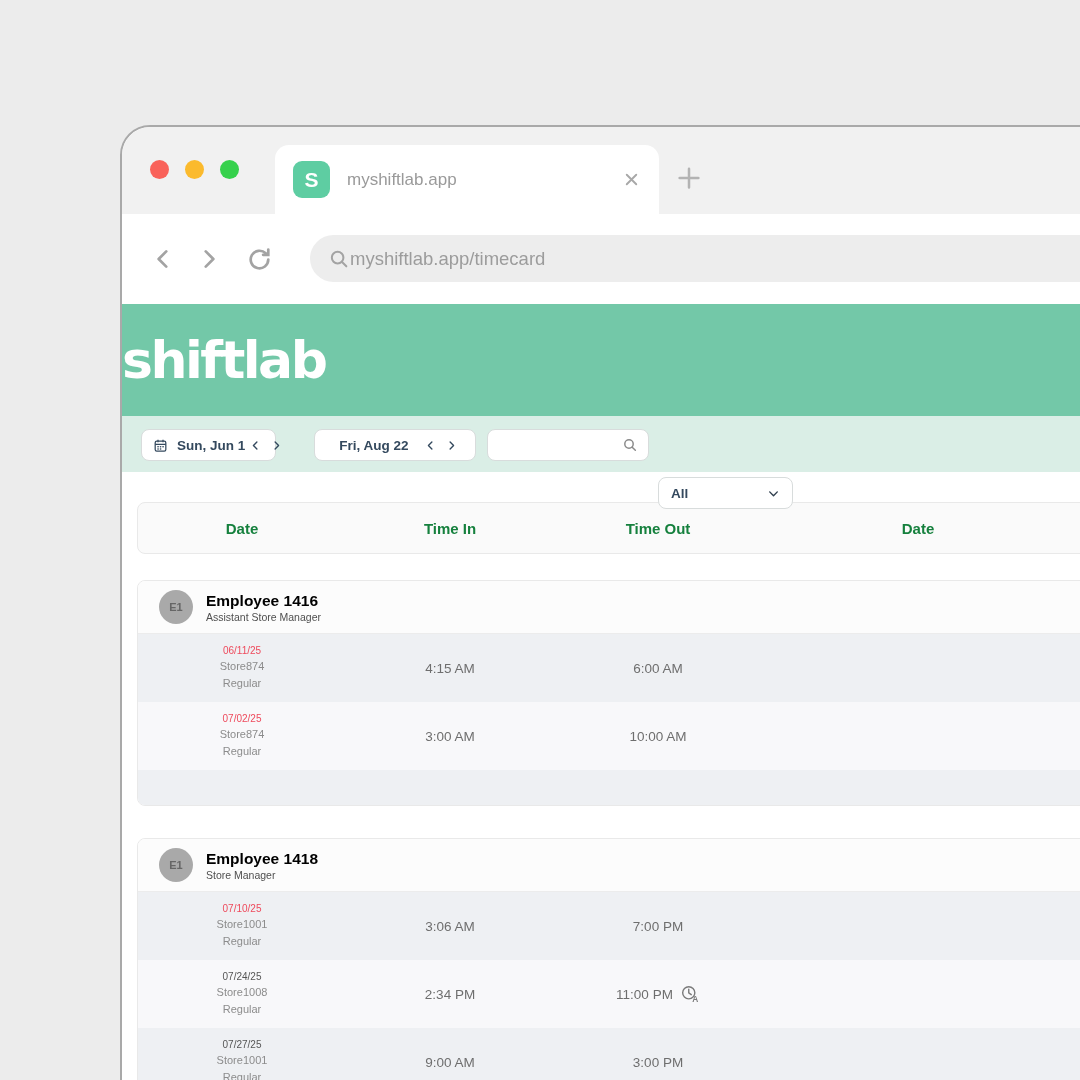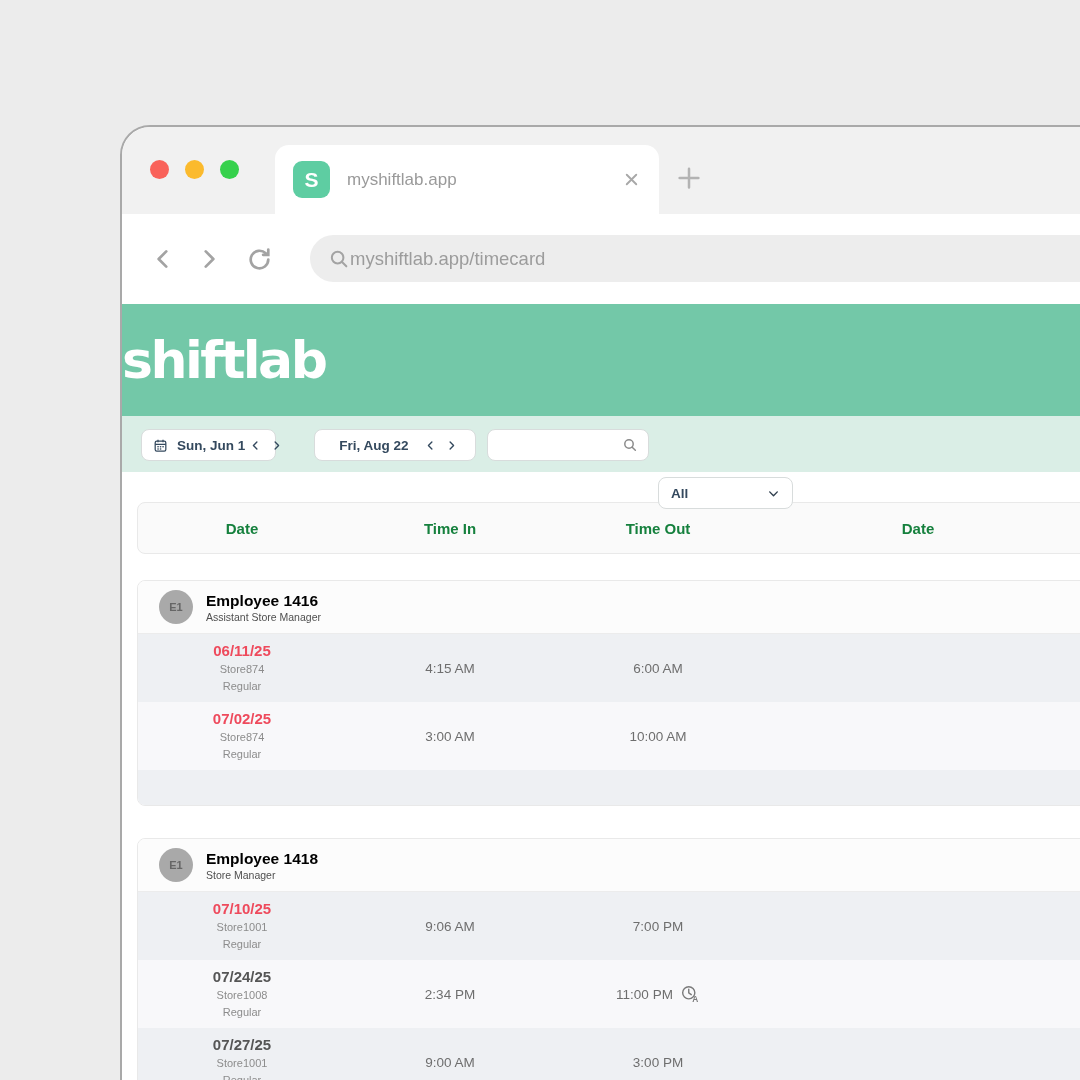--- a/index.html
+++ b/index.html
@@ -112,21 +112,21 @@
     font-size:11px; font-weight:700;
     display:flex; align-items:center; justify-content:center; flex:none;
   }
   .emp-name { font-size:15.5px; font-weight:700; color:#000000; line-height:1.25; }
   .emp-role { font-size:10.5px; color:#4f4f4f; }
 
   .rows .row { min-height:68px; }
   .rows .row:nth-child(odd)  { background:#eef0f3; }
   .rows .row:nth-child(even) { background:#f8f8fa; }
   .cell-date { text-align:center; padding:7px 0; }
-  .d-date { font-size:15px; font-weight:700; color:#555; margin-bottom:2px; }
+  .d-date { font-size:10px; font-weight:400; color:#555; margin-bottom:2px; }
   .d-date.hl { color:#ee4a5c; }
   .d-sub { font-size:11px; color:#8c8c8c; line-height:1.5; }
   .cell-time {
     display:flex; align-items:center; justify-content:center; gap:7px;
     font-size:13.5px; color:#6e6e6e; text-align:center;
   }
   .footer-strip { height:35px; background:#eef0f3; }
 </style>
 </head>
 <body>
@@ -305,21 +305,21 @@
         <div class="emp-role">Store Manager</div>
       </div>
     </div>
     <div class="rows">
   <div class="row grid-cols">
     <div class="cell-date">
       <div class="d-date hl">07/10/25</div>
       <div class="d-sub">Store1001</div>
       <div class="d-sub">Regular</div>
     </div>
-    <div class="cell-time">9:06 AM</div>
+    <div class="cell-time">3:06 AM</div>
     <div class="cell-time">
       <span>7:00 PM</span>
 
     </div>
     <div class="cell-time"></div>
     <div></div>
   </div>
 
   <div class="row grid-cols">
     <div class="cell-date">

